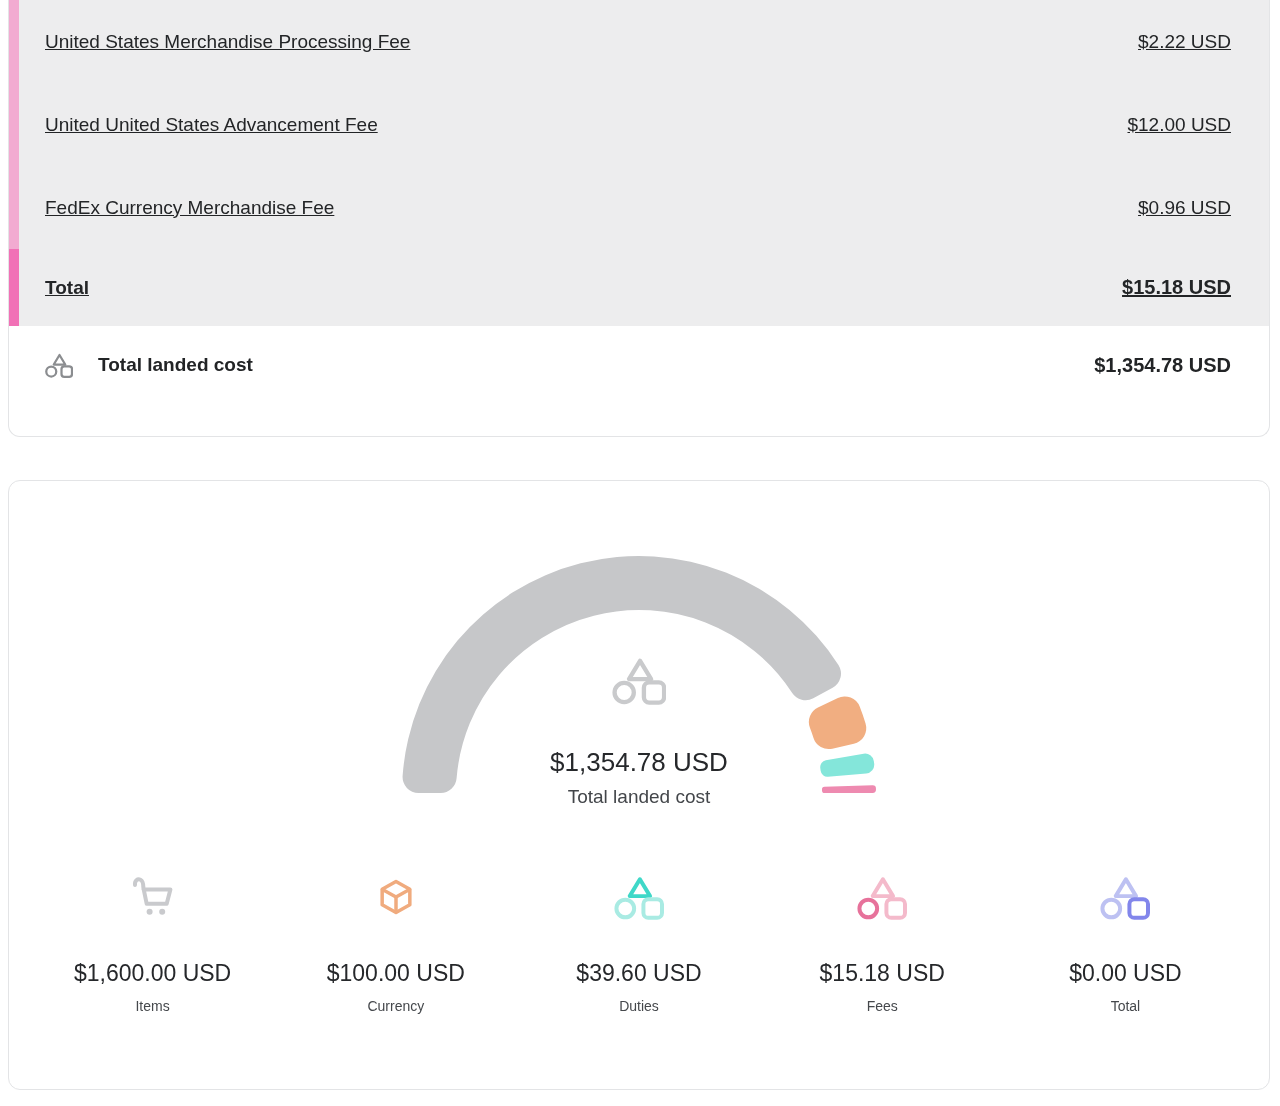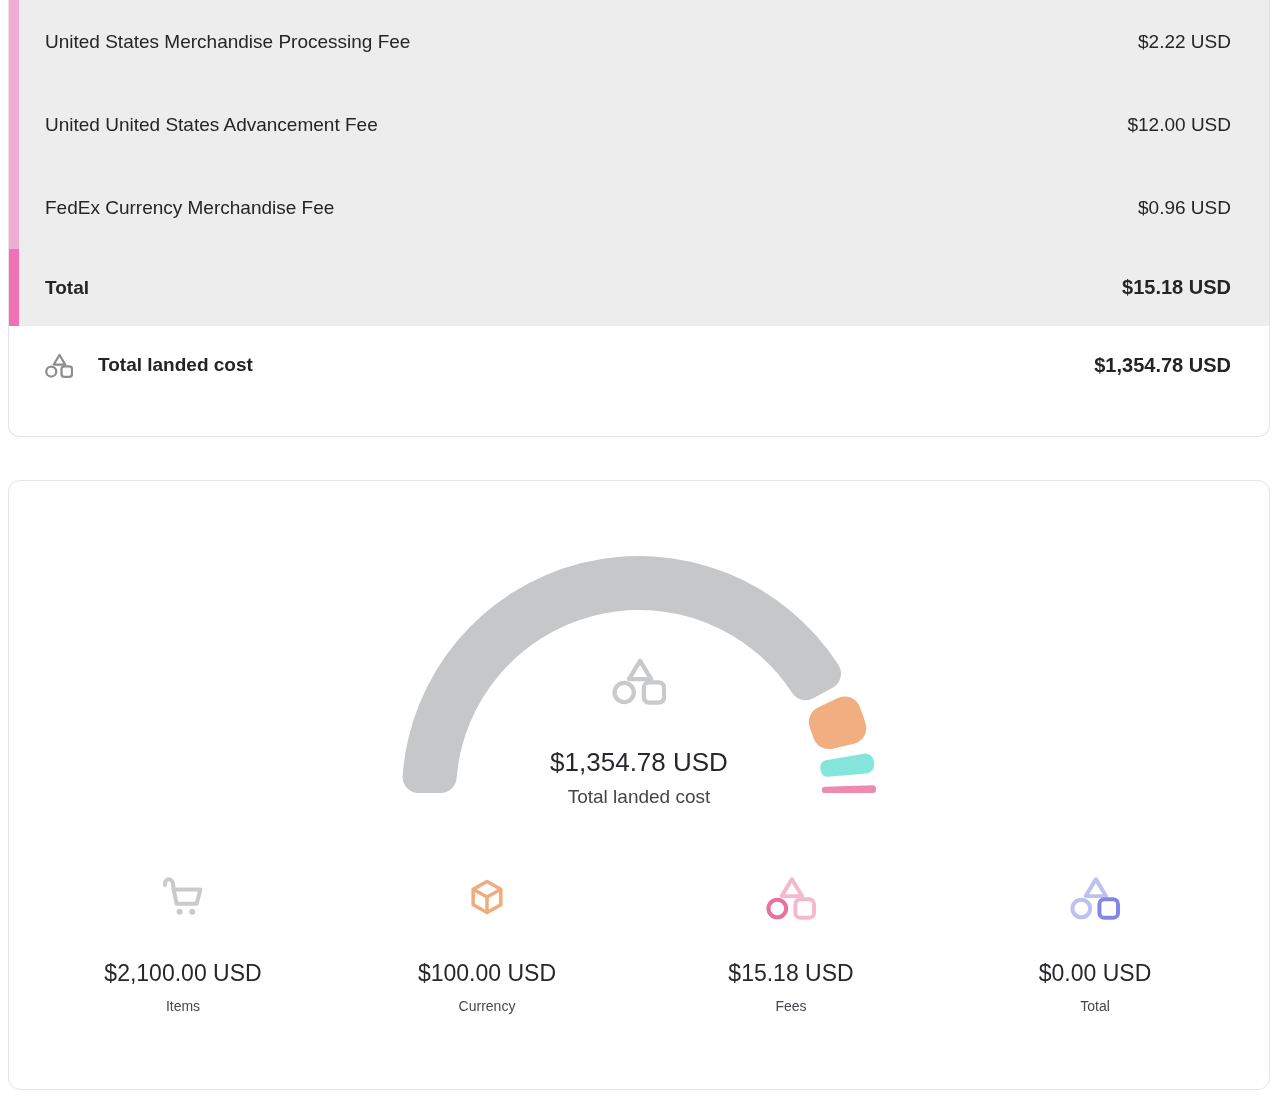--- a/index.html
+++ b/index.html
@@ -21,20 +21,21 @@
   
   .card.fee-card {
     border-top: none;
     border-radius: 0 0 12px 12px;
     overflow: hidden;
   }
   .fee-table {
     position: relative;
     background: #ededee;
     padding-left: 10px;
+    text-decoration: underline;
   }
   .stripe { position: absolute; left: 0; top: 0; width: 10px; }
   .stripe .stripe-fees  { height: 249px; background: #f2abd1; }
   .stripe .stripe-total { height: 77px;  background: #f171b6; }
 
   .fee-row {
     height: 83px;
     display: flex;
     align-items: center;
     justify-content: space-between;
@@ -191,36 +192,47 @@
 
     <div class="legend-item">
       <div class="legend-icon">
         <svg width="44" height="44" viewBox="0 0 44 44" fill="none" stroke-width="4" stroke-linecap="round" stroke-linejoin="round" stroke="#c9cacd">
           <path d="M4 10 C3.5 5.5 6.5 3.3 9.5 4.7 C12 5.9 12.3 9 12.3 12 L12.7 14.4"></path>
           <path d="M12.7 14.4 L39.4 14.4 L35.7 28.8 L15.7 28.8 Z"></path>
           <circle cx="18.6" cy="36.8" r="3" stroke="none" fill="#c9cacd"></circle>
           <circle cx="31.2" cy="36.8" r="3" stroke="none" fill="#c9cacd"></circle>
         </svg>
       </div>
-      <div class="legend-value">$2,100.00 USD</div>
+      <div class="legend-value">$1,600.00 USD</div>
       <div class="legend-label">Items</div>
     </div>
 
     <div class="legend-item">
       <div class="legend-icon">
         <svg width="40" height="42" viewBox="0 0 24 24" fill="none" stroke-width="2.1" stroke-linecap="round" stroke-linejoin="round" stroke="#f0ab7e">
           <path d="M12 2.7 L20.3 7.35 V16.65 L12 21.3 L3.7 16.65 V7.35 Z"></path>
           <path d="M3.9 7.5 L12 12 L20.1 7.5"></path>
           <path d="M12 12 V21"></path>
         </svg>
       </div>
       <div class="legend-value">$100.00 USD</div>
       <div class="legend-label">Currency</div>
     </div>
 
+    <div class="legend-item">
+      <div class="legend-icon">
+        <svg width="50" height="46" viewBox="0 0 56 52" fill="none" stroke-width="4.5">
+          <path d="M29 6 L40.5 25 L17.5 25 Z" stroke-linejoin="round" stroke="#3fd8c8"></path>
+          <circle cx="12.5" cy="39" r="10" stroke="#a9ebe3"></circle>
+          <rect x="33" y="28.5" width="21" height="21" rx="5.5" stroke="#a9ebe3"></rect>
+        </svg>
+      </div>
+      <div class="legend-value">$39.60 USD</div>
+      <div class="legend-label">Duties</div>
+    </div>
 
     <div class="legend-item">
       <div class="legend-icon">
         <svg width="50" height="46" viewBox="0 0 56 52" fill="none" stroke-width="4.5">
           <path d="M29 6 L40.5 25 L17.5 25 Z" stroke-linejoin="round" stroke="#f4bacb"></path>
           <circle cx="12.5" cy="39" r="10" stroke="#e7729b"></circle>
           <rect x="33" y="28.5" width="21" height="21" rx="5.5" stroke="#f4bacb"></rect>
         </svg>
       </div>
       <div class="legend-value">$15.18 USD</div>

